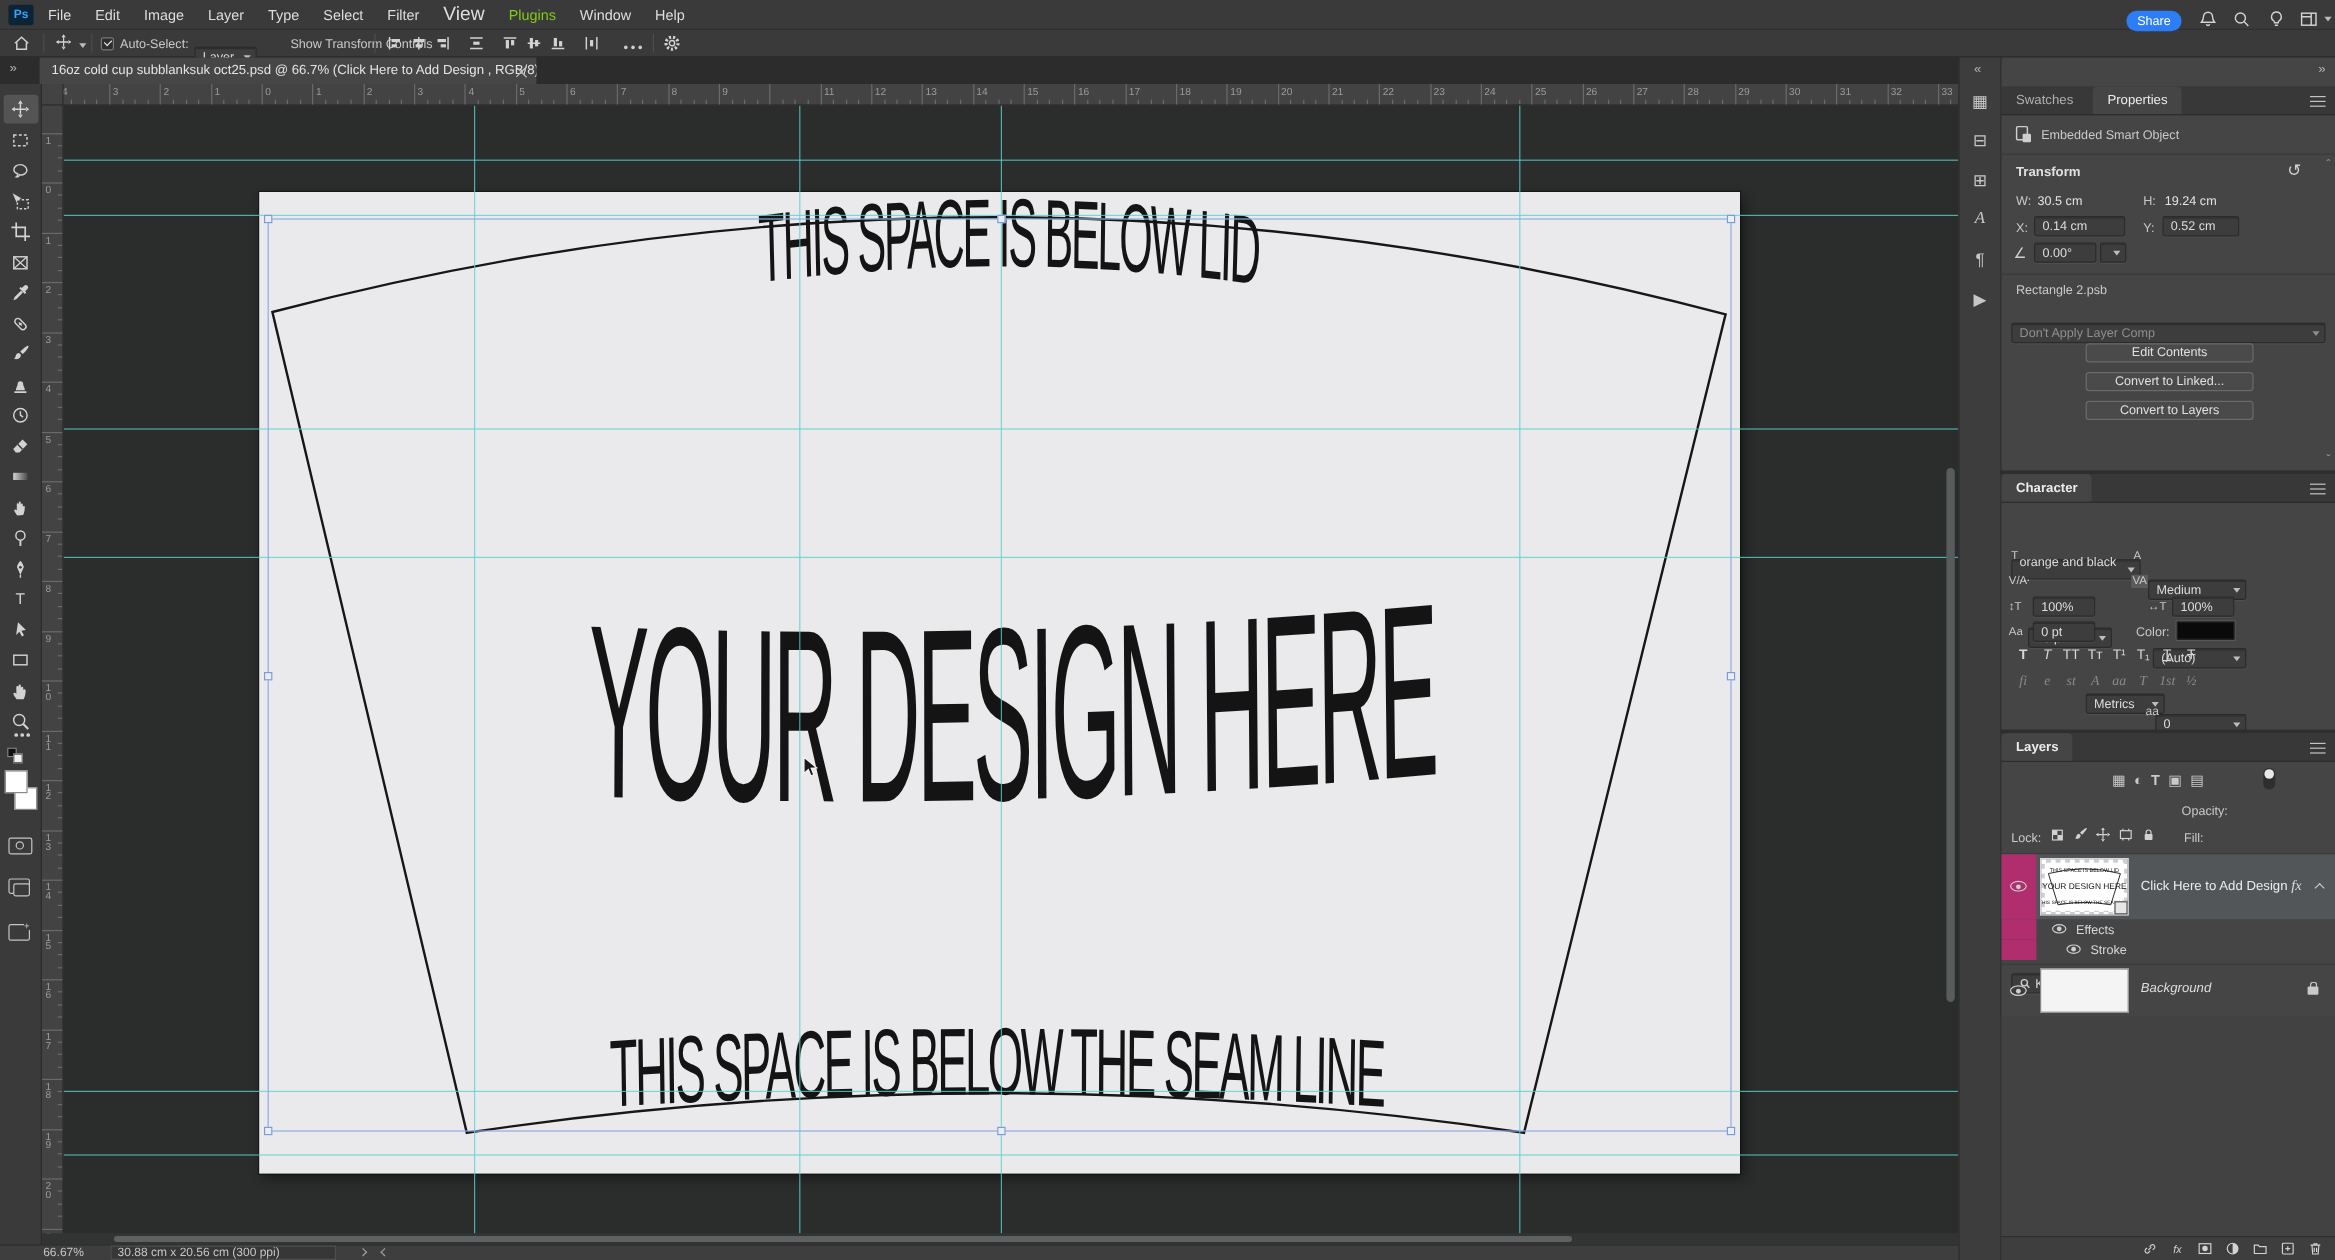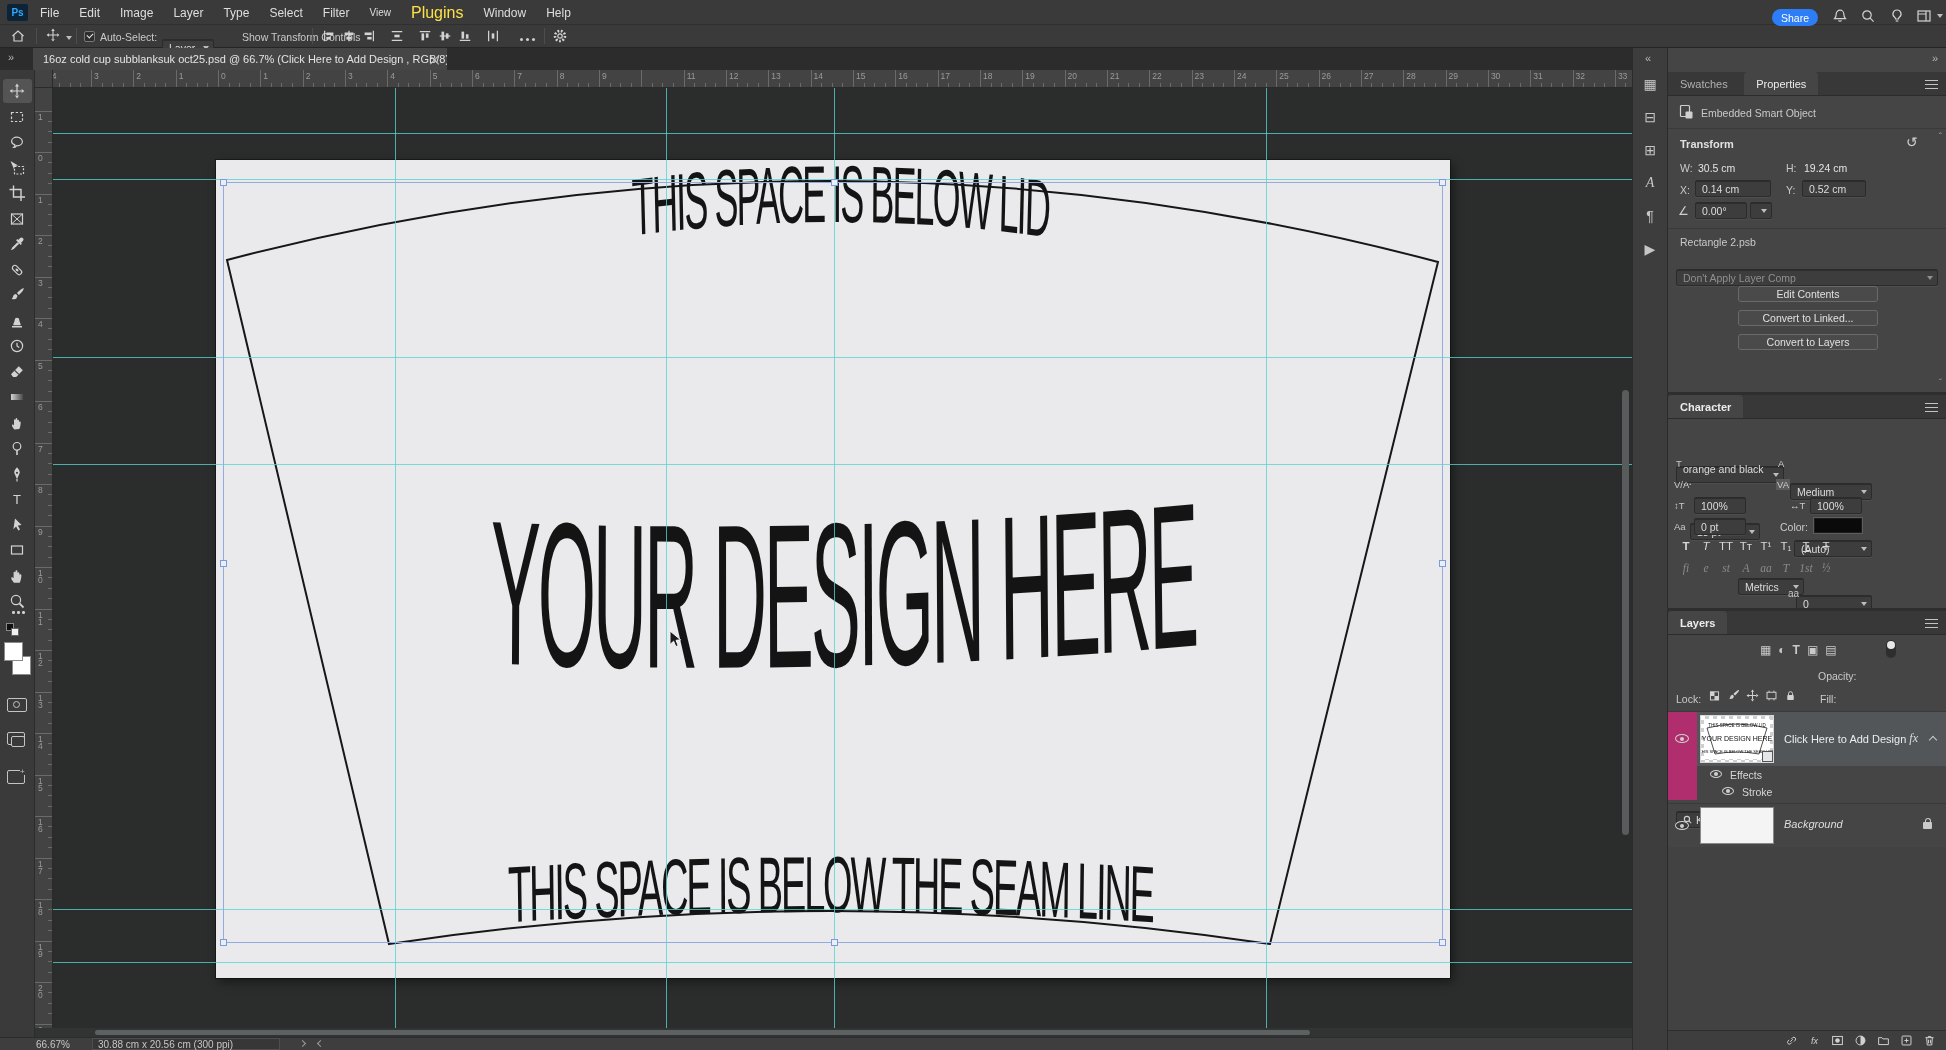--- a/index.html
+++ b/index.html
@@ -46,22 +46,22 @@
   <div class="abs" style="left:0;top:0;width:1946px;height:25px;background:#3a3a3a;border-bottom:1px solid #2f2f2f;">
     <div class="abs" style="left:7px;top:4px;width:21px;height:17px;background:#0d2437;border-radius:2px;color:#31a8ff;font-size:10px;font-weight:bold;display:flex;align-items:center;justify-content:center;">Ps</div>
     <div class="abs" id="menu-items" style="left:30px;top:0;height:25px;display:flex;align-items:center;">
         <span style="padding: 0px 10px; font-size: 12px; color: rgb(222, 222, 222);">File</span>
         <span style="padding: 0px 10px; font-size: 12px; color: rgb(222, 222, 222);">Edit</span>
         <span style="padding: 0px 10px; font-size: 12px; color: rgb(222, 222, 222);">Image</span>
         <span style="padding: 0px 10px; font-size: 12px; color: rgb(222, 222, 222);">Layer</span>
         <span style="padding: 0px 10px; font-size: 12px; color: rgb(222, 222, 222);">Type</span>
         <span style="padding: 0px 10px; font-size: 12px; color: rgb(222, 222, 222);">Select</span>
         <span style="padding: 0px 10px; font-size: 12px; color: rgb(222, 222, 222);">Filter</span>
-        <span style="padding: 0px 10px; font-size: 10px; color: rgb(222, 222, 222);">View</span>
-        <span style="padding: 0px 10px; font-size: 16px; color: #fde047;">Plugins</span>
+        <span style="padding: 0px 10px; font-size: 16px; color: rgb(222, 222, 222);">View</span>
+        <span style="padding: 0px 10px; font-size: 12px; color: #84cc16;">Plugins</span>
         <span style="padding: 0px 10px; font-size: 12px; color: rgb(222, 222, 222);">Window</span>
         <span style="padding: 0px 10px; font-size: 12px; color: rgb(222, 222, 222);">Help</span>
       </div>
   </div>
 
   <div class="abs" style="left:0;top:25px;width:1946px;height:23px;background:#3a3a3a;border-bottom:1px solid #252525;">
     <div class="abs" style="left:10px;top:3px;" id="ic-home">
         <svg viewBox="0 0 16 16" width="16" height="16" fill="none" stroke="#d2d2d2" stroke-width="1.2">
           <path d="M2.5 8L8 3l5.5 5M4 7.5V13h8V7.5"></path>
         </svg>

